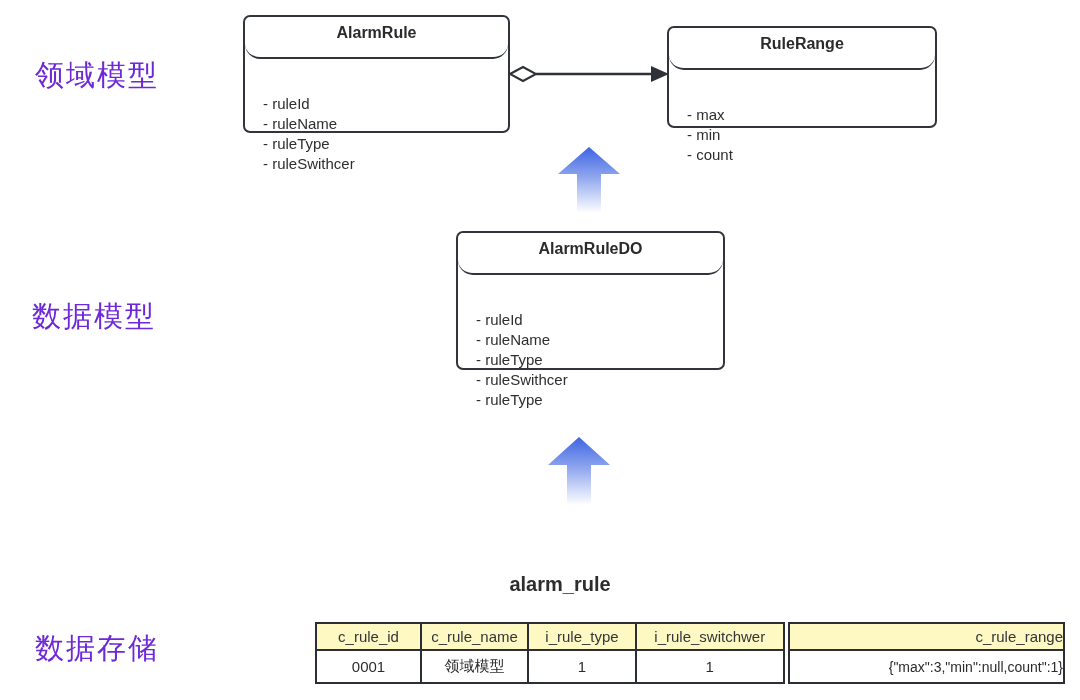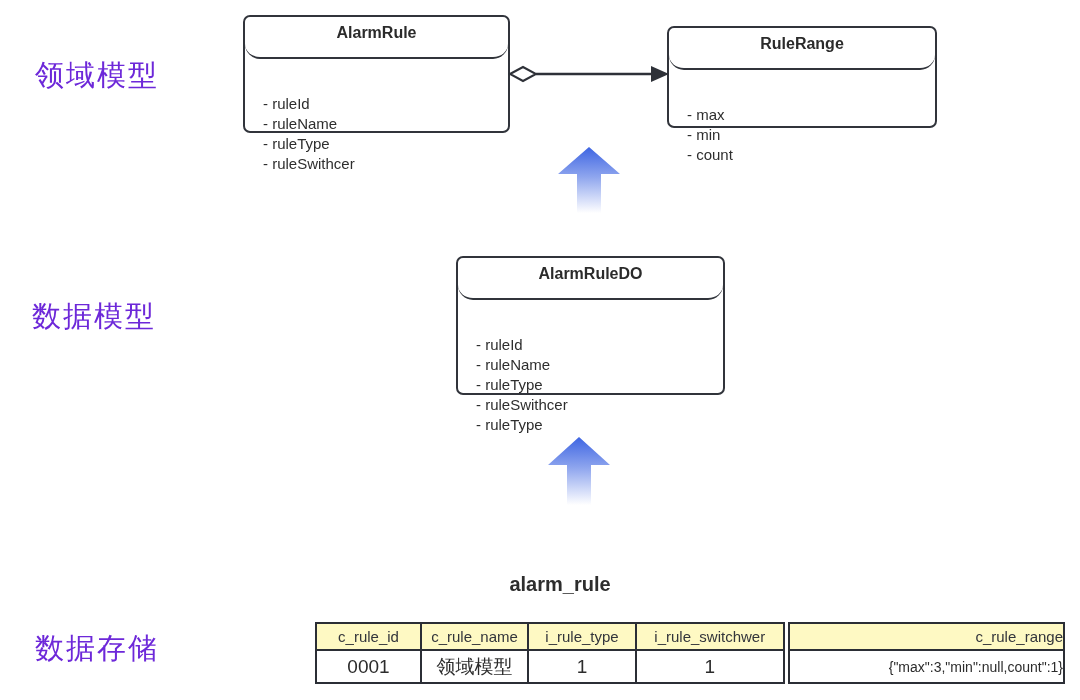--- a/index.html
+++ b/index.html
@@ -70,21 +70,21 @@
   }
   .db-table th {
     background: #fef9c3;
     font-weight: normal;
     font-size: 15px;
     color: #33353b;
     height: 27px;
   }
   .db-table td {
     background: #ffffff;
-    font-size: 19px;
+    font-size: 15px;
     color: #2c2c2c;
     height: 33px;
   }
   .db-table th.range-col, .db-table td.range-col {
     border-left: 7px double #2b2e35;
     text-align: right;
   }
   .db-table td.range-col { font-size: 14px; }
 </style>
 </head>
@@ -125,21 +125,21 @@
     <defs>
       <linearGradient id="blueFade1" x1="0" y1="0" x2="0" y2="1">
         <stop offset="0" stop-color="#3e65e2"></stop>
         <stop offset="0.45" stop-color="#8ea5ee"></stop>
         <stop offset="1" stop-color="#ffffff"></stop>
       </linearGradient>
     </defs>
     <polygon points="31,0 62,27 43,27 43,66 19,66 19,27 0,27" fill="url(#blueFade1)"></polygon>
   </svg>
 
-  <div class="uml-box" style="left:456px; top:256px; width:269px; height:139px;">
+  <div class="uml-box" style="left:456px; top:231px; width:269px; height:139px;">
     <div class="uml-title">AlarmRuleDO</div>
     <div class="uml-attrs">
       <div>- ruleId</div>
       <div>- ruleName</div>
       <div>- ruleType</div>
       <div>- ruleSwithcer</div>
       <div>- ruleType</div>
     </div>
   </div>
 

